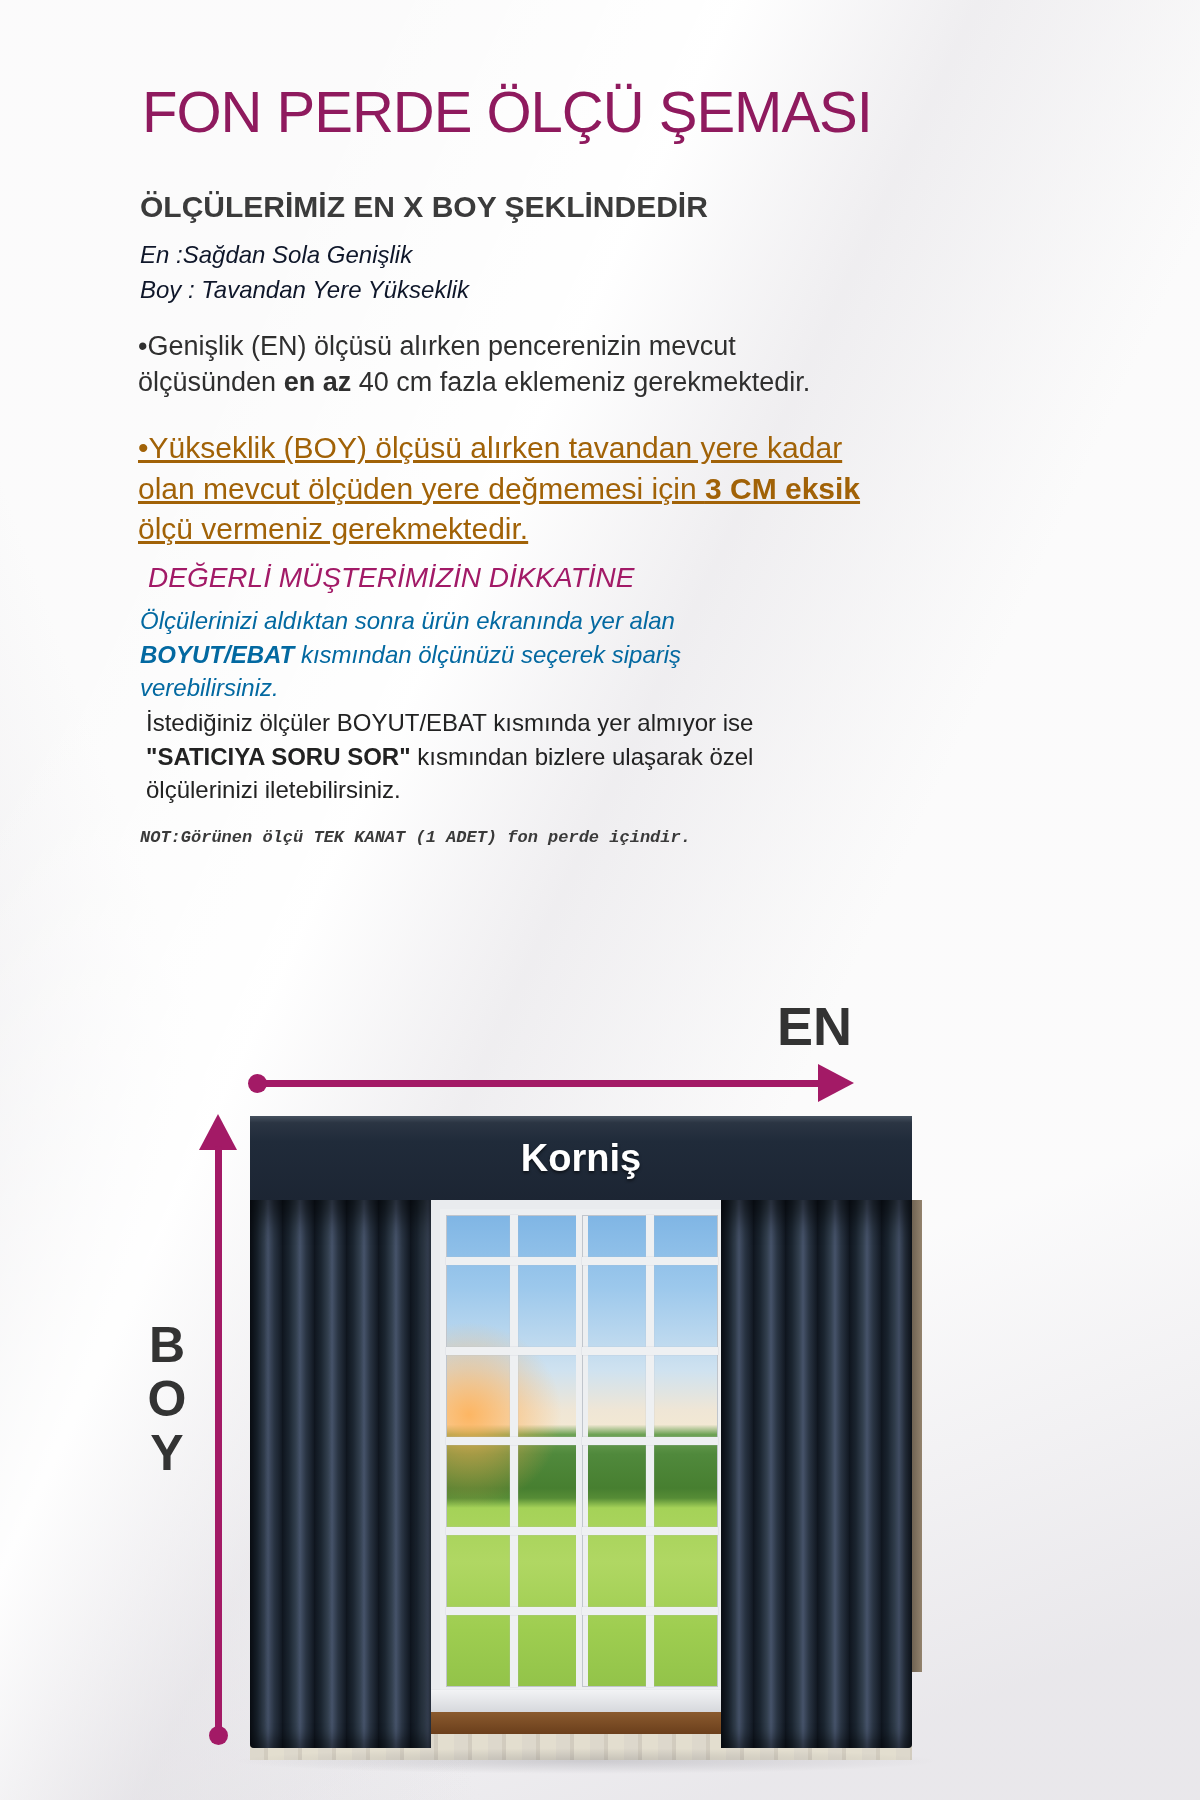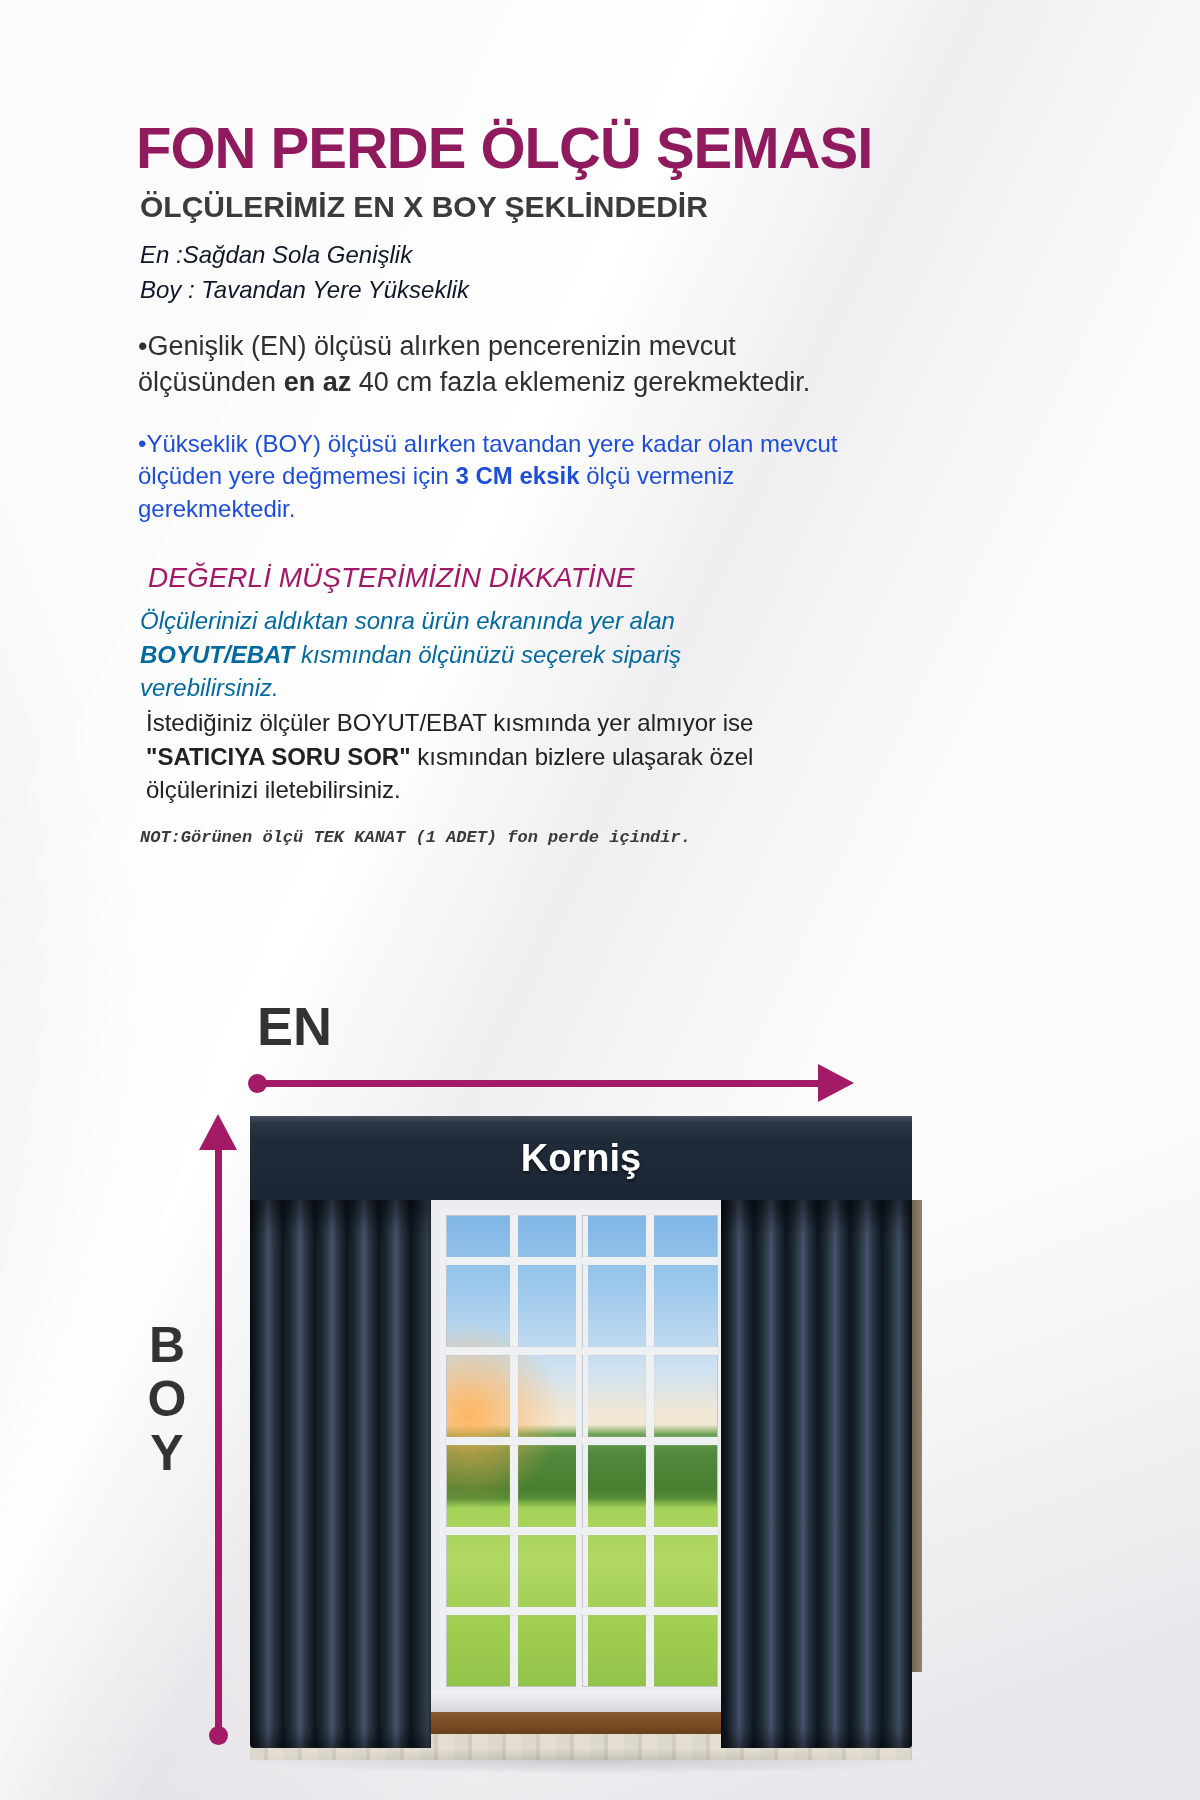--- a/index.html
+++ b/index.html
@@ -7,33 +7,33 @@
   .page{position:relative;width:1200px;height:1800px;background:#f2f1f3;overflow:hidden;}
   .page::before{content:"";position:absolute;inset:0;pointer-events:none;
     background:
       linear-gradient(115deg, rgba(255,255,255,0) 18%, rgba(255,255,255,0.95) 36%, rgba(229,227,231,0.55) 48%, rgba(255,255,255,0) 64%),
       linear-gradient(70deg, rgba(221,219,224,0.55) 4%, rgba(255,255,255,0) 26%),
       linear-gradient(160deg, rgba(255,255,255,0.7) 70%, rgba(224,222,227,0.5) 92%);
   }
   .abs{position:absolute;}
 
   
-  .title{left:136px;top:78px;width:920px;font-size:58px;font-weight:bold;letter-spacing:-1px;color:#8f1a5e;margin-top:36px;}
+  .title{left:142px;top:78px;width:920px;font-size:58px;font-weight:normal;letter-spacing:-1px;color:#8f1a5e;}
   .subtitle{left:140px;top:190px;font-size:30px;font-weight:bold;color:#3b3b3b;letter-spacing:0px;}
   .defs{left:140px;top:238px;font-size:24px;font-style:italic;color:#0f172a;line-height:1.45;}
   .bullet1{left:138px;top:328px;width:710px;font-size:27px;color:#2f2f2f;line-height:1.35;}
-  .bullet2{left:138px;top:428px;width:760px;font-size:24px;color:#1d4ed8;line-height:1.35;}
+  .bullet2{left:138px;top:428px;width:760px;font-size:30px;color:#a16207;line-height:1.35;text-decoration:underline;}
   .att-heading{left:148px;top:562px;font-size:28px;font-weight:normal;font-style:italic;color:#a21a67;}
   .att-p1{left:140px;top:604px;width:620px;font-size:24px;font-style:italic;color:#0369a1;line-height:1.4;}
   .att-p2{left:146px;top:706px;width:650px;font-size:24px;color:#222;line-height:1.4;}
   .note{left:140px;top:828px;width:760px;font-size:17px;font-weight:bold;font-style:italic;color:#3a3a3a;font-family:Liberation Mono, monospace;}
   .bold{font-weight:bold;}
 
   
-  .en-label{left:257px;top:995px;width:595px;text-align:left;font-size:54px;font-weight:bold;color:#333;}
+  .en-label{left:257px;top:995px;width:595px;text-align:right;font-size:54px;font-weight:bold;color:#333;}
   .h-arrow-line{left:262px;top:1080px;width:575px;height:7px;background:#a31a66;border-radius:3px;}
   .h-arrow-dot{left:248px;top:1074px;width:19px;height:19px;border-radius:50%;background:#a31a66;}
   .h-arrow-head{left:818px;top:1064px;width:0;height:0;border-left:36px solid #a31a66;border-top:19px solid transparent;border-bottom:19px solid transparent;}
 
   .v-arrow-line{left:215px;top:1146px;width:7px;height:586px;background:#a31a66;border-radius:3px;}
   .v-arrow-head{left:199px;top:1114px;width:0;height:0;border-bottom:36px solid #a31a66;border-left:19px solid transparent;border-right:19px solid transparent;}
   .v-arrow-dot{left:209px;top:1726px;width:19px;height:19px;border-radius:50%;background:#a31a66;}
   .boy-label{left:132px;top:1318px;width:70px;text-align:center;font-size:50px;font-weight:bold;color:#333;line-height:1.08;}
 
   

